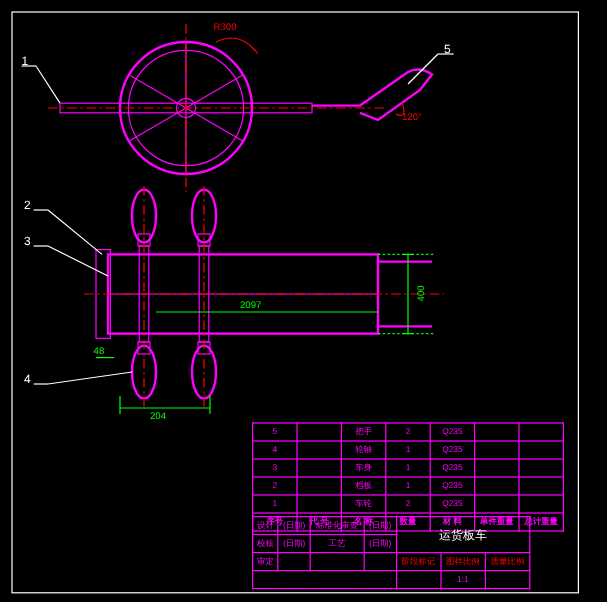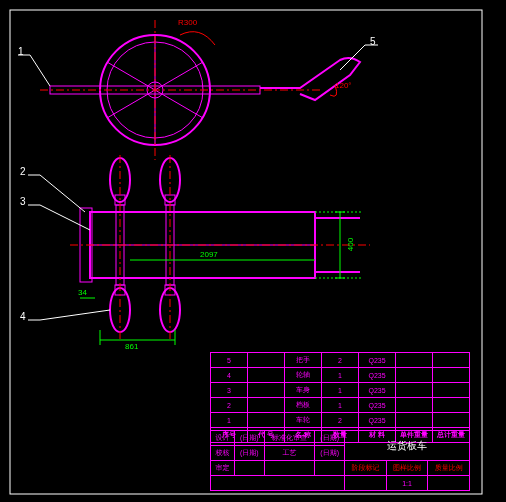--- a/index.html
+++ b/index.html
@@ -2,21 +2,21 @@
 <html><head>
 <meta charset="utf-8">
 <style>
   body{margin:0;background:#1a1a3a;font-family:sans-serif}
   .canvas{position:relative;width:506px;height:502px;background:#000}
   svg{position:absolute;top:0;left:0}
   .tbl{position:absolute;border-collapse:collapse;font-size:7px;color:#f0f}
   .tbl td,.tbl th{border:1px solid #f0f;padding:1px 2px;text-align:center;height:12px}
   .bom{left:210px;top:352px;width:260px}
   .bom td{width:32px}
-  .title{left:210px;top:430px;width:260px}
+  .title{left:210px;top:430px;width:232px}
   .leader{font-size:10px;color:#fff;position:absolute}
   .dim{font-size:8px;color:#0f0;position:absolute}
   .ang{font-size:8px;color:#f00;position:absolute}
   .titlebox{color:#fff;font-size:10px}
 </style>
 </head>
 <body>
 
 <div class="canvas">
 <svg width="506" height="502">
@@ -97,25 +97,25 @@
   </g>
 </svg>
 
 <div class="leader" style="left:18px;top:46px">1</div>
 <div class="leader" style="left:370px;top:36px">5</div>
 <div class="leader" style="left:20px;top:166px">2</div>
 <div class="leader" style="left:20px;top:196px">3</div>
 <div class="leader" style="left:20px;top:311px">4</div>
 
 <div class="ang" style="left:178px;top:18px">R300</div>
-<div class="ang" style="left:335px;top:81px">120°</div>
-
-<div class="dim" style="left:125px;top:342px">861</div>
+<div class="ang" style="left:335px;top:93px">120°</div>
+
+<div class="dim" style="left:125px;top:342px">204</div>
 <div class="dim" style="left:200px;top:250px">2097</div>
-<div class="dim" style="left:78px;top:288px">34</div>
+<div class="dim" style="left:78px;top:288px">48</div>
 <div class="dim" style="left:344px;top:240px;transform:rotate(-90deg)">400</div>
 
 <table class="tbl bom">
   <tbody>
         <tr>
           <td>5</td>
           <td></td>
           <td>把手</td>
           <td>2</td>
           <td>Q235</td>

